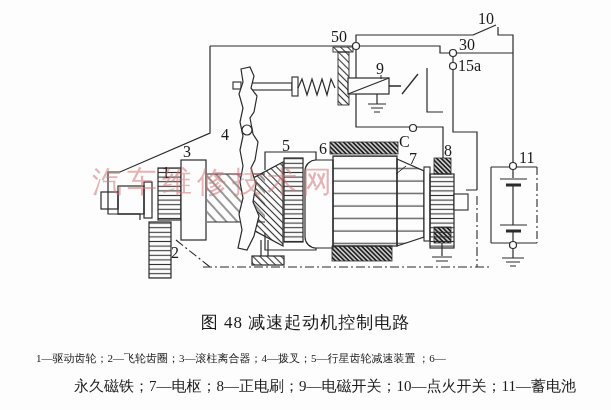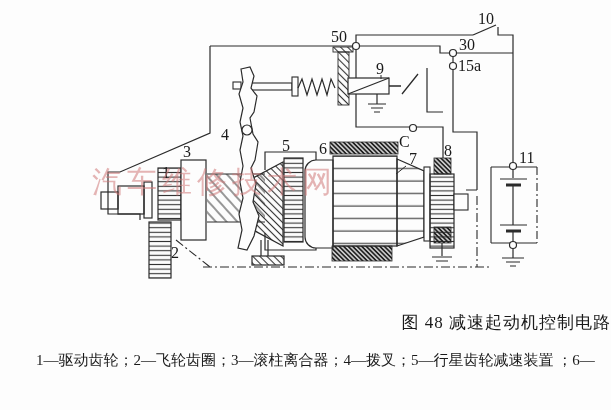--- a/index.html
+++ b/index.html
@@ -3,23 +3,23 @@
 <meta charset="utf-8">
 <style>
   html,body{margin:0;padding:0;background:#e8e8e8;}
   .page{position:relative;width:611px;height:410px;background:#fdfdfd;overflow:hidden;
         font-family:"Liberation Serif","DejaVu Serif",serif;color:#1a1a1a;}
   .diagram-svg{position:absolute;left:0;top:0;}
   .wm-cn{position:absolute;left:92px;top:162px;font-size:30px;letter-spacing:5px;
          color:rgba(207,120,120,.55);white-space:nowrap;pointer-events:none;}
   .wm-en{position:absolute;left:334px;top:166px;font-size:29px;letter-spacing:2px;
          color:rgba(120,120,120,.6);white-space:nowrap;pointer-events:none;}
-  .caption{position:absolute;left:0;top:311px;width:611px;text-align:right;
+  .caption{position:absolute;left:0;top:311px;width:611px;text-align:center;
            font-size:17px;letter-spacing:1px;font-family:Liberation Serif, serif;}
-  .legend-line1{position:absolute;left:36px;top:351px;font-size:15px;white-space:nowrap;}
+  .legend-line1{position:absolute;left:36px;top:351px;font-size:11px;white-space:nowrap;}
   .legend-line2{position:absolute;left:74px;top:377px;font-size:15px;white-space:nowrap;}
   .lbl{font-family:"Liberation Serif","DejaVu Serif",serif;font-size:16px;fill:#1a1a1a;}
 </style>
 </head>
 <body>
 
 <div class="page">
 
   <svg class="diagram-svg" width="611" height="410" viewBox="0 0 611 410">
     <defs>
@@ -188,14 +188,15 @@
       <text class="lbl" x="459" y="50">30</text>
       <text class="lbl" x="458" y="71">15a</text>
       <text class="lbl" x="399" y="147">C</text>
     </g>
   </svg>
 
   <div class="wm-cn">汽车维修技术网</div>
 
   <div class="caption">图 48 减速起动机控制电路</div>
   <div class="legend-line1">1—驱动齿轮；2—飞轮齿圈；3—滚柱离合器；4—拨叉；5—行星齿轮减速装置 ；6—</div>
+  <div class="legend-line2">永久磁铁；7—电枢；8—正电刷；9—电磁开关；10—点火开关；11—蓄电池</div>
 
 </div>
 
 </body></html>

